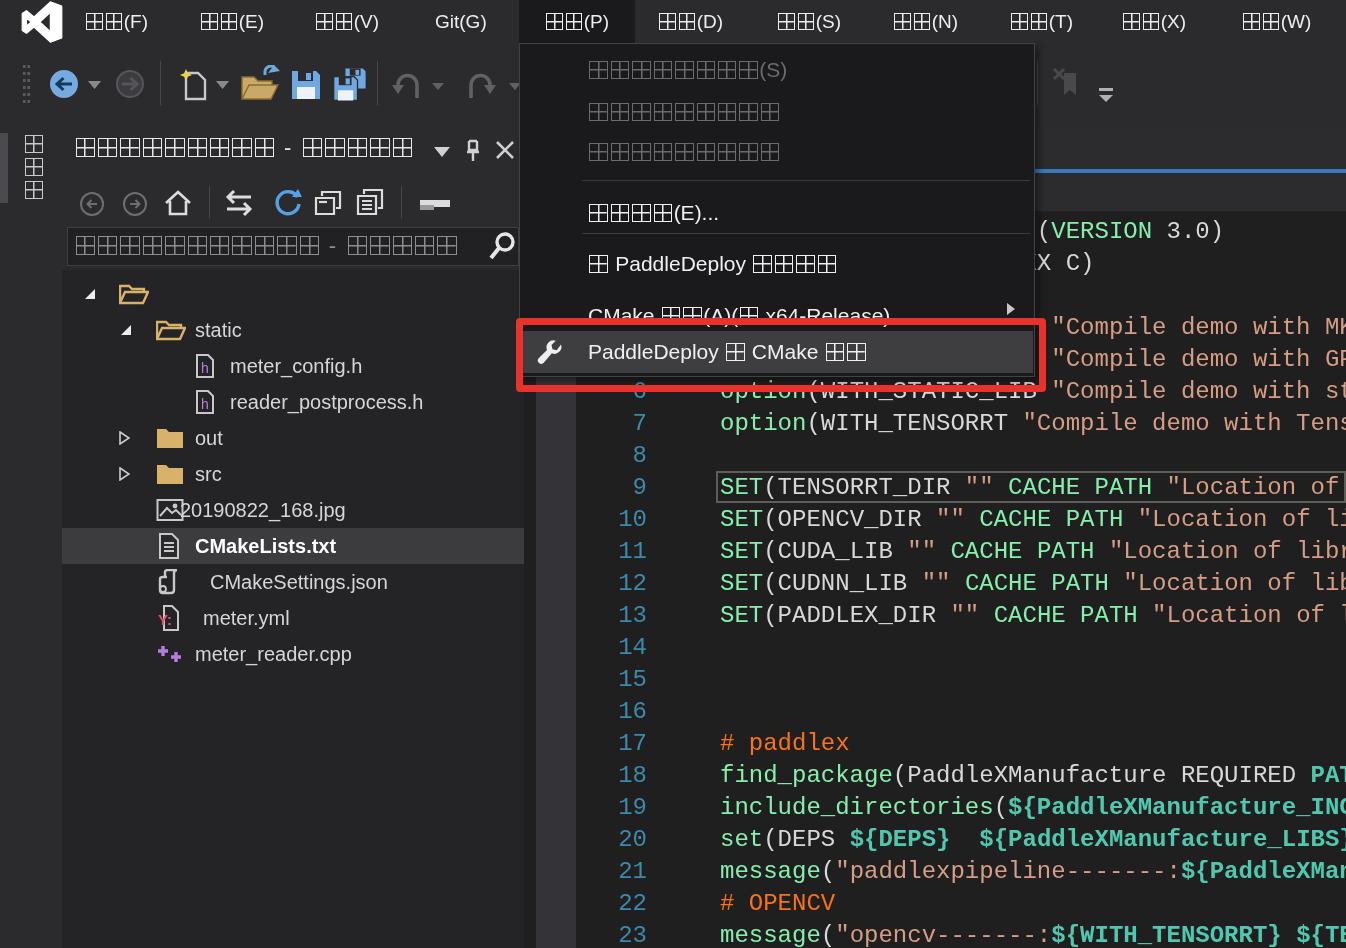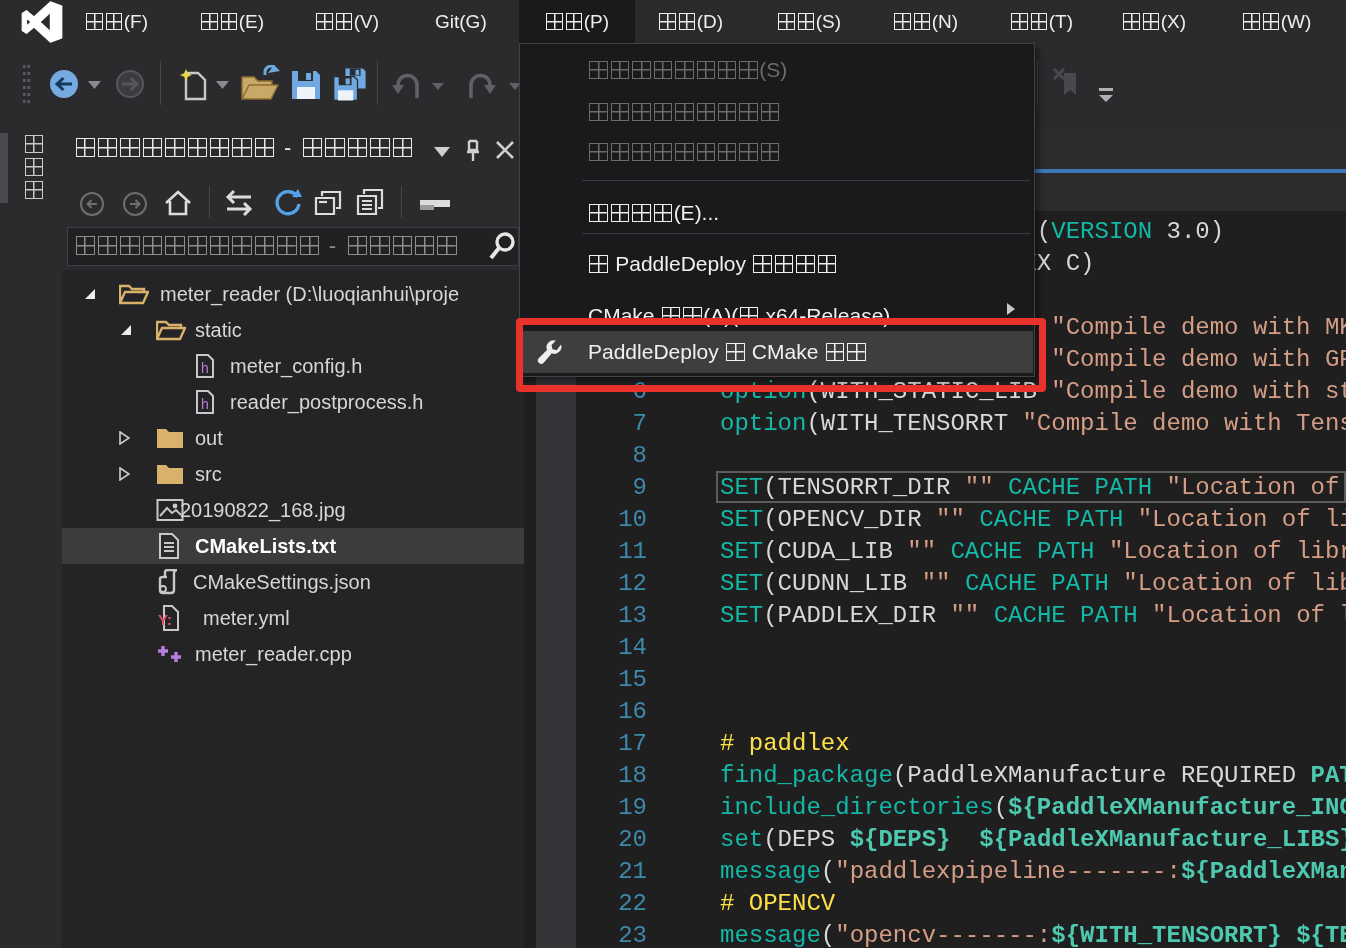--- a/index.html
+++ b/index.html
@@ -32,21 +32,21 @@
   #menu{position:absolute;left:519px;top:43px;width:516px;height:334px;background:#1a1a1c;
         border:1px solid #424245;box-sizing:border-box;color:#f0f0f0;font-size:21px;
         box-shadow:4px 4px 6px rgba(0,0,0,.4);}
   .men{position:absolute;left:68px;white-space:nowrap;line-height:24px;}
   .dis{color:#6b6b6b;}
   .msep{position:absolute;left:62px;right:4px;height:1px;background:#3c3c40;}
   
   #red{position:absolute;left:516px;top:318px;width:516px;height:60px;
        border:7px solid #e8322b;border-radius:4px;z-index:50;}
   
-  .k{color:#14b8a6;} .s{color:#d69d85;} .m{color:#fde047;margin-top:12px;}
+  .k{color:#86efac;} .s{color:#d69d85;} .m{color:#f97316;margin-top:12px;}
   .v{color:#4ec9b0;font-weight:bold;}
 </style></head>
 <body>
 <div id="app">
 
   <div id="menubar">
     <svg class="abs" style="left:21px;top:1px" width="42" height="42" viewBox="0 0 100 100">
       <path fill="#ffffff" fill-rule="evenodd" stroke="#ffffff" stroke-width="3" stroke-linejoin="round" d="M70 2 L97 12 V88 L70 98 L31 62 L13 77 L3 70 V30 L13 23 L31 38 Z
       M70 27 L45 50 L70 73 Z M13 40 V60 L24 50 Z"></path>
     </svg>
@@ -206,21 +206,20 @@
     </svg>
 
     <div id="tree">
       <div class="trow" style="top:6px">
         <svg class="abs" style="left:22px;top:12px" width="12" height="12">
             <polygon points="11,1 11,11 1,11" fill="#ececec"></polygon>
           </svg>
         <svg class="abs" style="left:57px;top:7px" width="30" height="22" viewBox="0 0 30 22">
           <path d="M1 20 V3 H10 L13 6 H25 V9 M1 20 L6 9 H29 L24 20 Z" fill="none" stroke="#d8b26b" stroke-width="2.4"></path>
         </svg>
-        <span class="abs" style="left:98px">meter_reader (D:\luoqianhui\proje</span>
       </div>
       <div class="trow" style="top:42px">
         <svg class="abs" style="left:58px;top:12px" width="12" height="12">
             <polygon points="11,1 11,11 1,11" fill="#ececec"></polygon>
           </svg>
         <svg class="abs" style="left:94px;top:7px" width="30" height="22" viewBox="0 0 30 22">
           <path d="M1 20 V3 H10 L13 6 H25 V9 M1 20 L6 9 H29 L24 20 Z" fill="none" stroke="#d8b26b" stroke-width="2.4"></path>
         </svg>
         <span class="abs" style="left:133px">static</span>
       </div>
@@ -270,21 +269,21 @@
           <path d="M6 10 h10 M6 14 h10 M6 18 h10" stroke="#c8c8c8" stroke-width="1.8"></path>
         </svg>
         <span class="abs" style="left:133px">CMakeLists.txt</span>
       </div>
       <div class="trow" style="top:294px">
         <svg class="abs" style="left:95px;top:5px" width="24" height="26" viewBox="0 0 24 26">
           <path d="M8 3 Q8 1 11 1 H20 Q17 1 17 4 V21 Q17 24 14 24 Q17 24 17 21 M17 4 Q17 1 20 1 M8 3 V8" fill="none" stroke="#c8c8c8" stroke-width="2.4"></path>
           <path d="M14 24 H6 Q3 24 3 21 V10 Q3 8 6 8 H10" fill="none" stroke="#c8c8c8" stroke-width="2.4"></path>
           <circle cx="6" cy="20" r="3" fill="none" stroke="#c8c8c8" stroke-width="1.8"></circle>
         </svg>
-        <span class="abs" style="left:131px">CMakeSettings.json</span>
+        <span class="abs" style="left:148px">CMakeSettings.json</span>
       </div>
       <div class="trow" style="top:330px">
         <svg class="abs" style="left:96px;top:5px" width="22" height="26" viewBox="0 0 22 26">
           <path d="M6 1 H14 L20 7 V25 H6 Z" fill="none" stroke="#c8c8c8" stroke-width="2"></path>
           <text x="0" y="20" font-size="15" font-weight="bold" fill="#dd5566" font-family="Liberation Sans">Y:</text>
         </svg>
         <span class="abs" style="left:141px">meter.yml</span>
       </div>
       <div class="trow" style="top:366px">
         <svg class="abs" style="left:95px;top:8px" width="26" height="20" viewBox="0 0 26 20">

